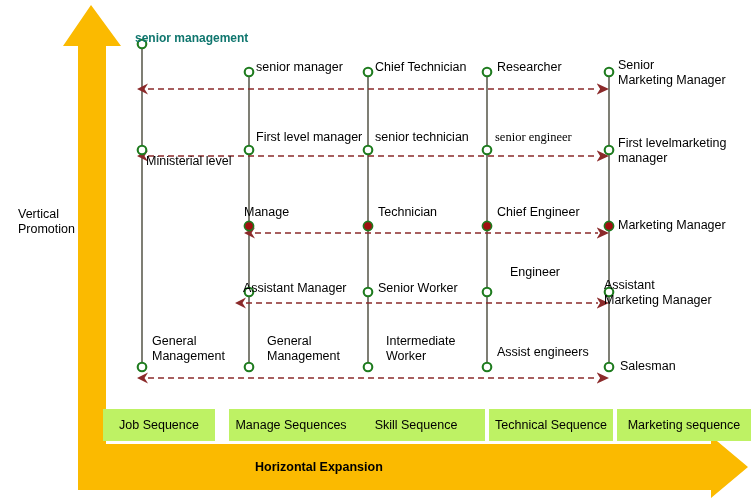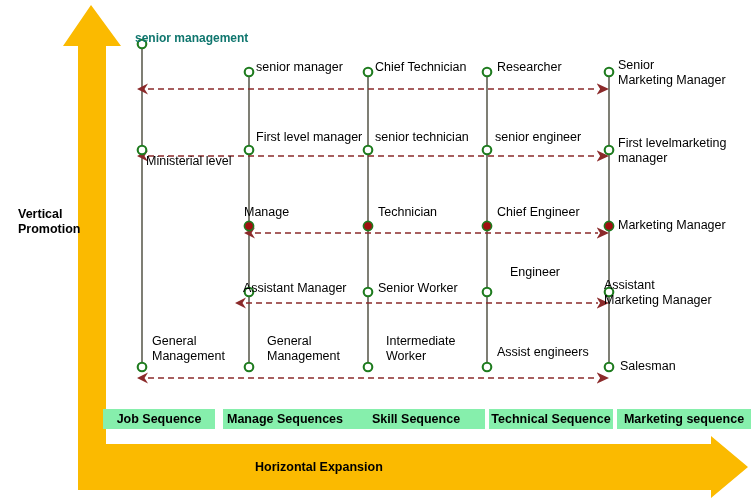--- a/index.html
+++ b/index.html
@@ -22,32 +22,32 @@
   .title{
     position:absolute;
     font-size:12px;
     font-weight:bold;
     color:#0f766e;
     margin-top:21px;
   }
   .axis-label{
     position:absolute;
     font-size:12.5px;
-    font-weight:bold;
+    font-weight:normal;
     color:#000;
     line-height:15px;
     white-space:pre-line;
   }
   .seqbox{
     position:absolute;
-    height:20px;
-    background:#86efac;
+    height:32px;
+    background:#bef264;
     color:#000;
     font-size:12.5px;
-    font-weight:bold;
+    font-weight:normal;
     display:flex;
     align-items:center;
     justify-content:center;
     box-sizing:border-box;
   }
   .hlabel{
     position:absolute;
     font-size:12.5px;
     font-weight:bold;
     color:#000;
@@ -146,33 +146,33 @@
 Management</div>
 
   <div class="nodelabel" style="left:375px;top:60px;">Chief Technician</div>
   <div class="nodelabel" style="left:375px;top:130px;">senior technician</div>
   <div class="nodelabel" style="left:378px;top:205px;">Technician</div>
   <div class="nodelabel" style="left:378px;top:281px;">Senior Worker</div>
   <div class="nodelabel" style="left:386px;top:334px;">Intermediate
 Worker</div>
 
   <div class="nodelabel" style="left:497px;top:60px;">Researcher</div>
-  <div class="nodelabel" style="left:495px;top:130px;">senior engineer</div>
+  <div class="nodelabel" style="left:495px;top:130px;font-family:Liberation Serif, serif;">senior engineer</div>
   <div class="nodelabel" style="left:497px;top:205px;">Chief Engineer</div>
   <div class="nodelabel" style="left:510px;top:265px;">Engineer</div>
   <div class="nodelabel" style="left:497px;top:345px;">Assist engineers</div>
 
   <div class="nodelabel" style="left:618px;top:58px;">Senior
 Marketing Manager</div>
   <div class="nodelabel" style="left:618px;top:136px;">First levelmarketing
 manager</div>
   <div class="nodelabel" style="left:618px;top:218px;">Marketing Manager</div>
   <div class="nodelabel" style="left:604px;top:278px;">Assistant
 Marketing Manager</div>
   <div class="nodelabel" style="left:620px;top:359px;">Salesman</div>
 
   <div class="seqbox" style="left:103px;top:409px;width:112px;">Job Sequence</div>
-  <div class="seqbox" style="left:223px;top:409px;width:124px;">Manage Sequences</div>
+  <div class="seqbox" style="left:229px;top:409px;width:124px;">Manage Sequences</div>
   <div class="seqbox" style="left:347px;top:409px;width:138px;">Skill Sequence</div>
   <div class="seqbox" style="left:489px;top:409px;width:124px;">Technical Sequence</div>
   <div class="seqbox" style="left:617px;top:409px;width:134px;">Marketing sequence</div>
 
 </div>
 
 </body></html>

